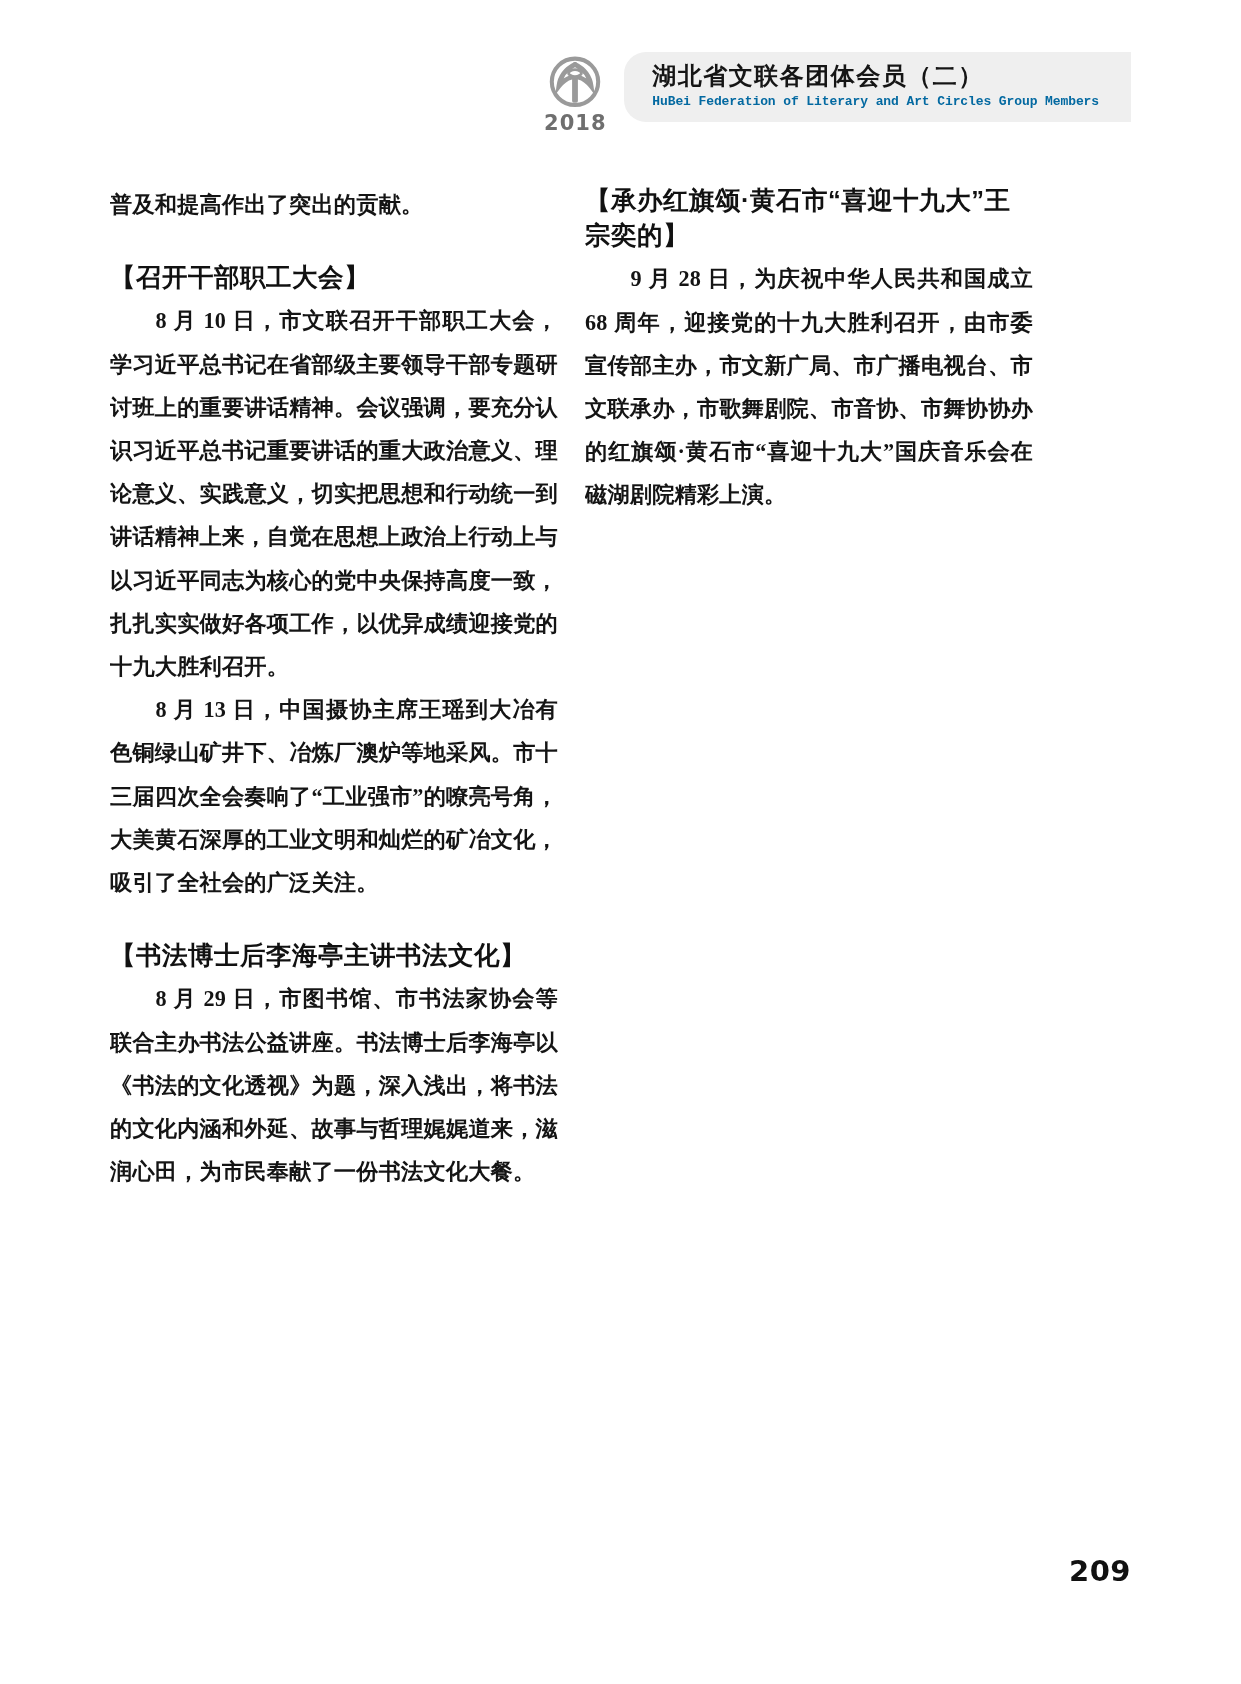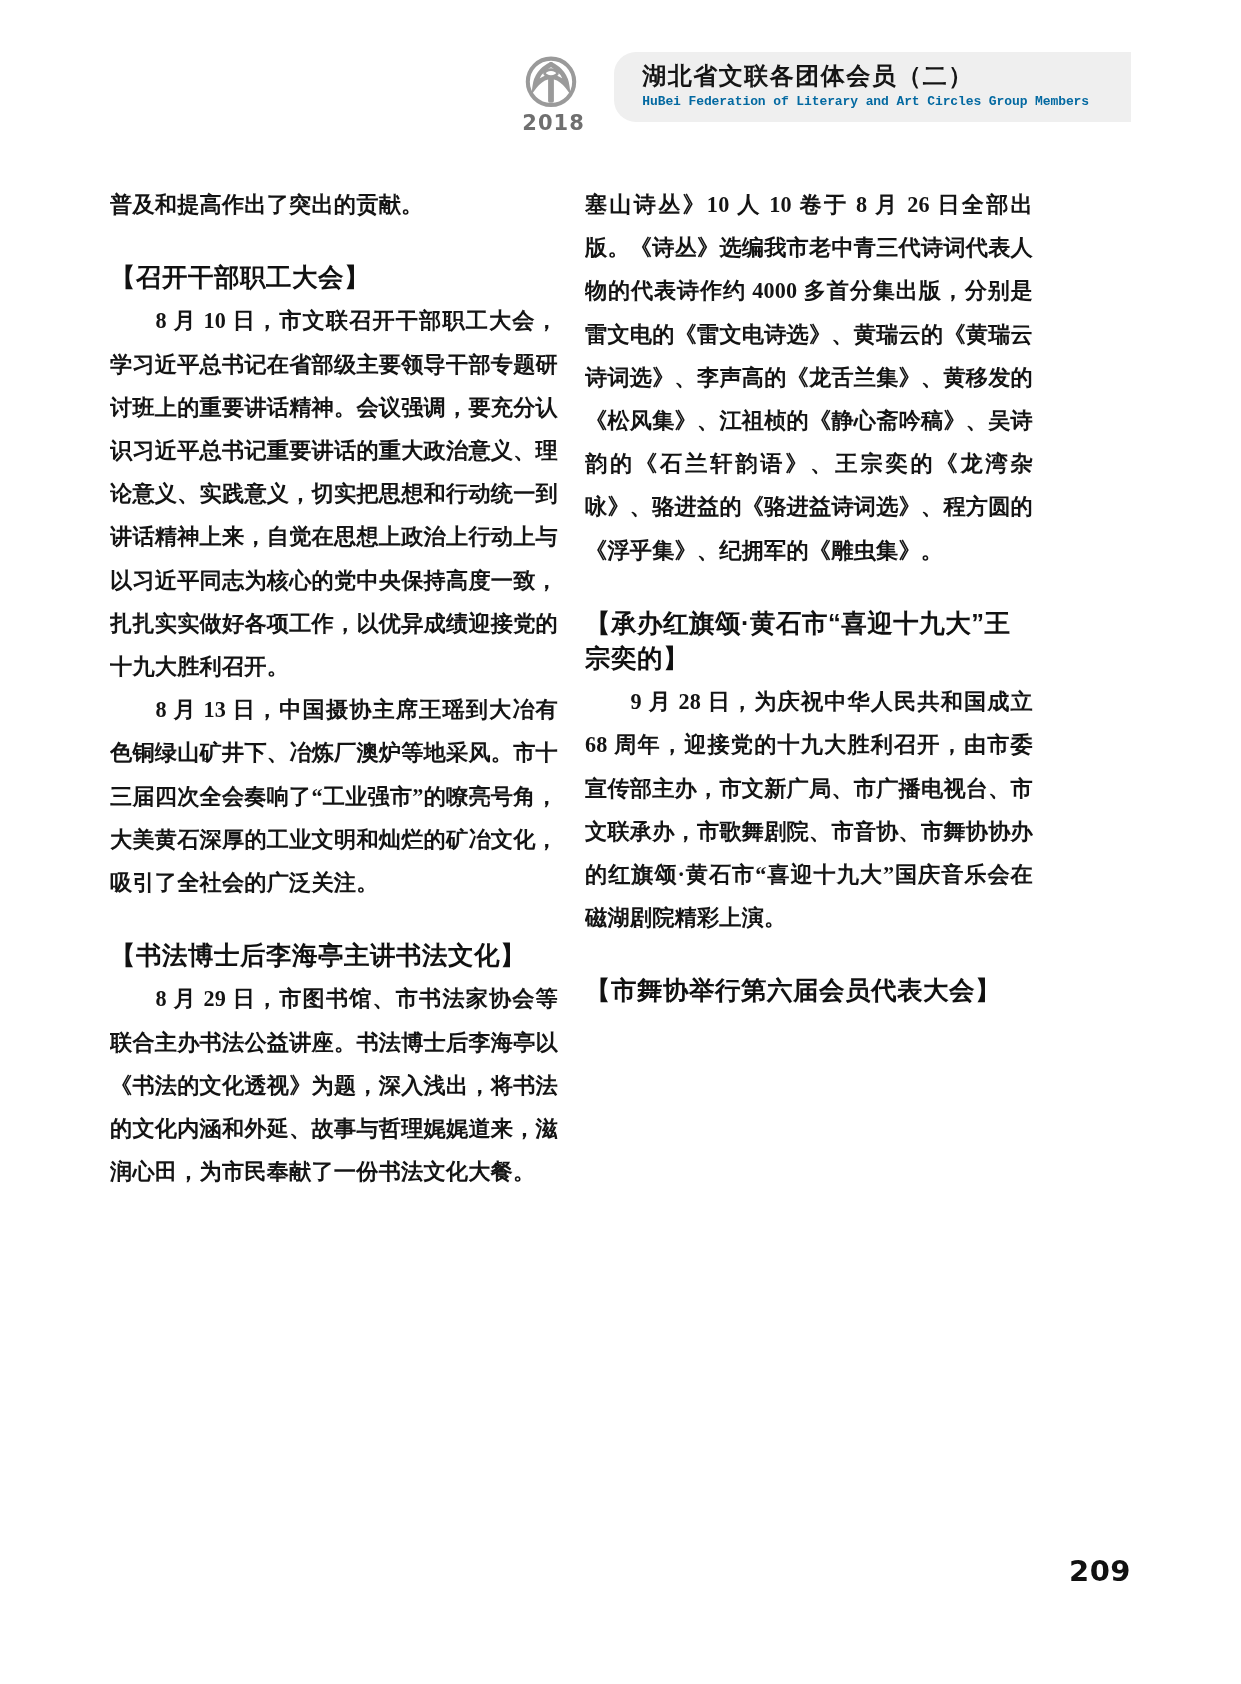--- a/index.html
+++ b/index.html
@@ -28,42 +28,42 @@
     position: absolute;
     right: 110px;
     top: 0;
     display: flex;
     align-items: flex-start;
   }
   .logo-block {
     width: 86px;
     display: flex;
     flex-direction: column;
-    align-items: flex-start;
+    align-items: center;
     margin-right: 6px;
     padding-top: 2px;
   }
   .logo-mark {
     width: 58px;
     height: 58px;
     position: relative;
   }
   .logo-year {
     font-family: "DejaVu Sans", sans-serif;
     font-weight: bold;
     font-size: 21px;
     letter-spacing: 1px;
     color: #6f6f6f;
     margin-top: 1px;
     line-height: 1;
   }
   .title-plate {
     background: #efefef;
     border-radius: 22px 0 0 22px;
-    padding: 9px 42px 11px 28px;
+    padding: 9px 32px 11px 28px;
     min-width: 430px;
     box-sizing: border-box;
   }
   .title-cn {
     font-family: "Liberation Serif", "DejaVu Serif", serif;
     font-weight: bold;
     font-size: 24px;
     line-height: 1.25;
     letter-spacing: 1.5px;
     color: #151515;
@@ -175,25 +175,23 @@
 
     <p class="body indent">8 月 13 日，中国摄协主席王瑶到大冶有色铜绿山矿井下、冶炼厂澳炉等地采风。市十三届四次全会奏响了“工业强市”的嘹亮号角，大美黄石深厚的工业文明和灿烂的矿冶文化，吸引了全社会的广泛关注。</p>
 
     <h2 class="sec-title">【书法博士后李海亭主讲书法文化】</h2>
     <p class="body indent">8 月 29 日，市图书馆、市书法家协会等联合主办书法公益讲座。书法博士后李海亭以《书法的文化透视》为题，深入浅出，将书法的文化内涵和外延、故事与哲理娓娓道来，滋润心田，为市民奉献了一份书法文化大餐。</p>
 
   </div>
 
   <div class="col col-right">
 
-    <p class="body lead">塞山诗丛》10 人 10 卷于 8 月 26 日全部出版。《诗丛》选编我市老中青三代诗词代表人物的代表诗作约 4000 多首分集出版，分别是雷文电的《雷文电诗选》、黄瑞云的《黄瑞云诗词选》、李声高的《龙舌兰集》、黄移发的《松风集》、江祖桢的《静心斋吟稿》、吴诗韵的《石兰轩韵语》、王宗奕的《龙湾杂咏》、骆进益的《骆进益诗词选》、程方圆的《浮乎集》、纪拥军的《雕虫集》。</p>
 
 
     <h2 class="sec-title wrap">【承办红旗颂·黄石市“喜迎十九大”王宗奕的】</h2>
     <p class="body indent">9 月 28 日，为庆祝中华人民共和国成立 68 周年，迎接党的十九大胜利召开，由市委宣传部主办，市文新广局、市广播电视台、市文联承办，市歌舞剧院、市音协、市舞协协办的红旗颂·黄石市“喜迎十九大”国庆音乐会在磁湖剧院精彩上演。</p>
 
-    <h2 class="sec-title">【市舞协举行第六届会员代表大会】</h2>
 
   </div>
 
 </div>
 
 <div class="page-number">209</div>
 
 </body></html>

